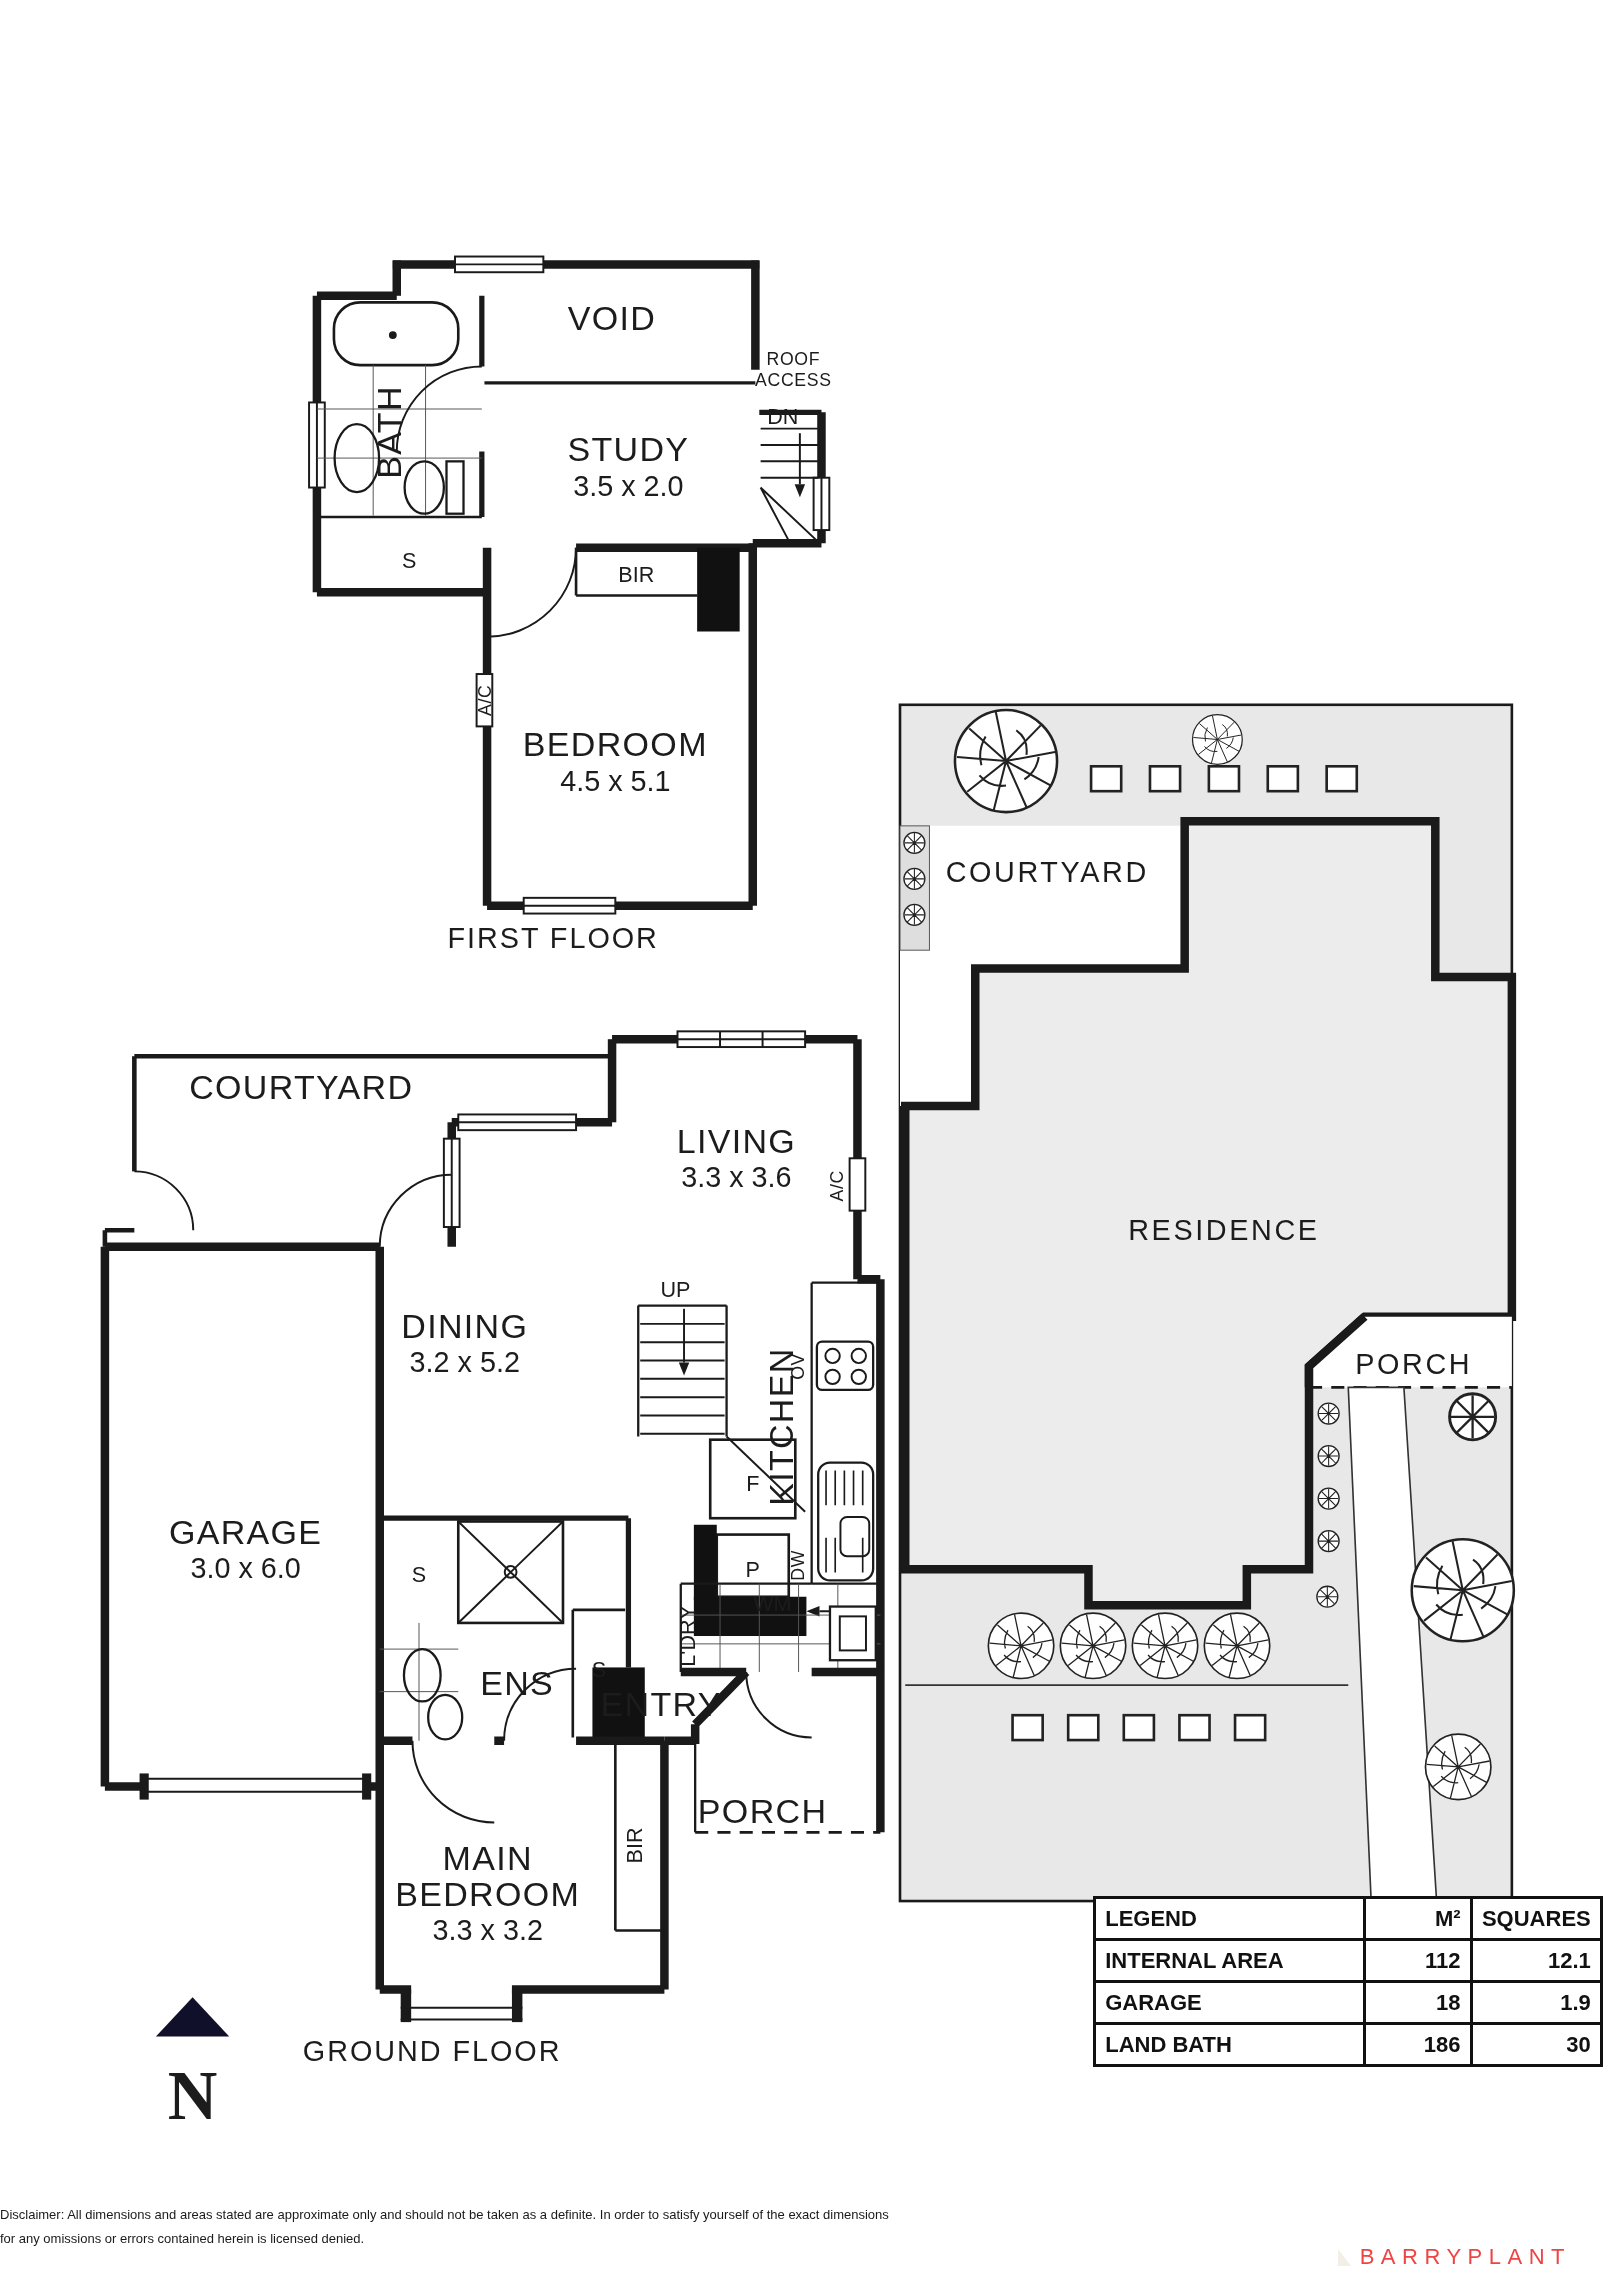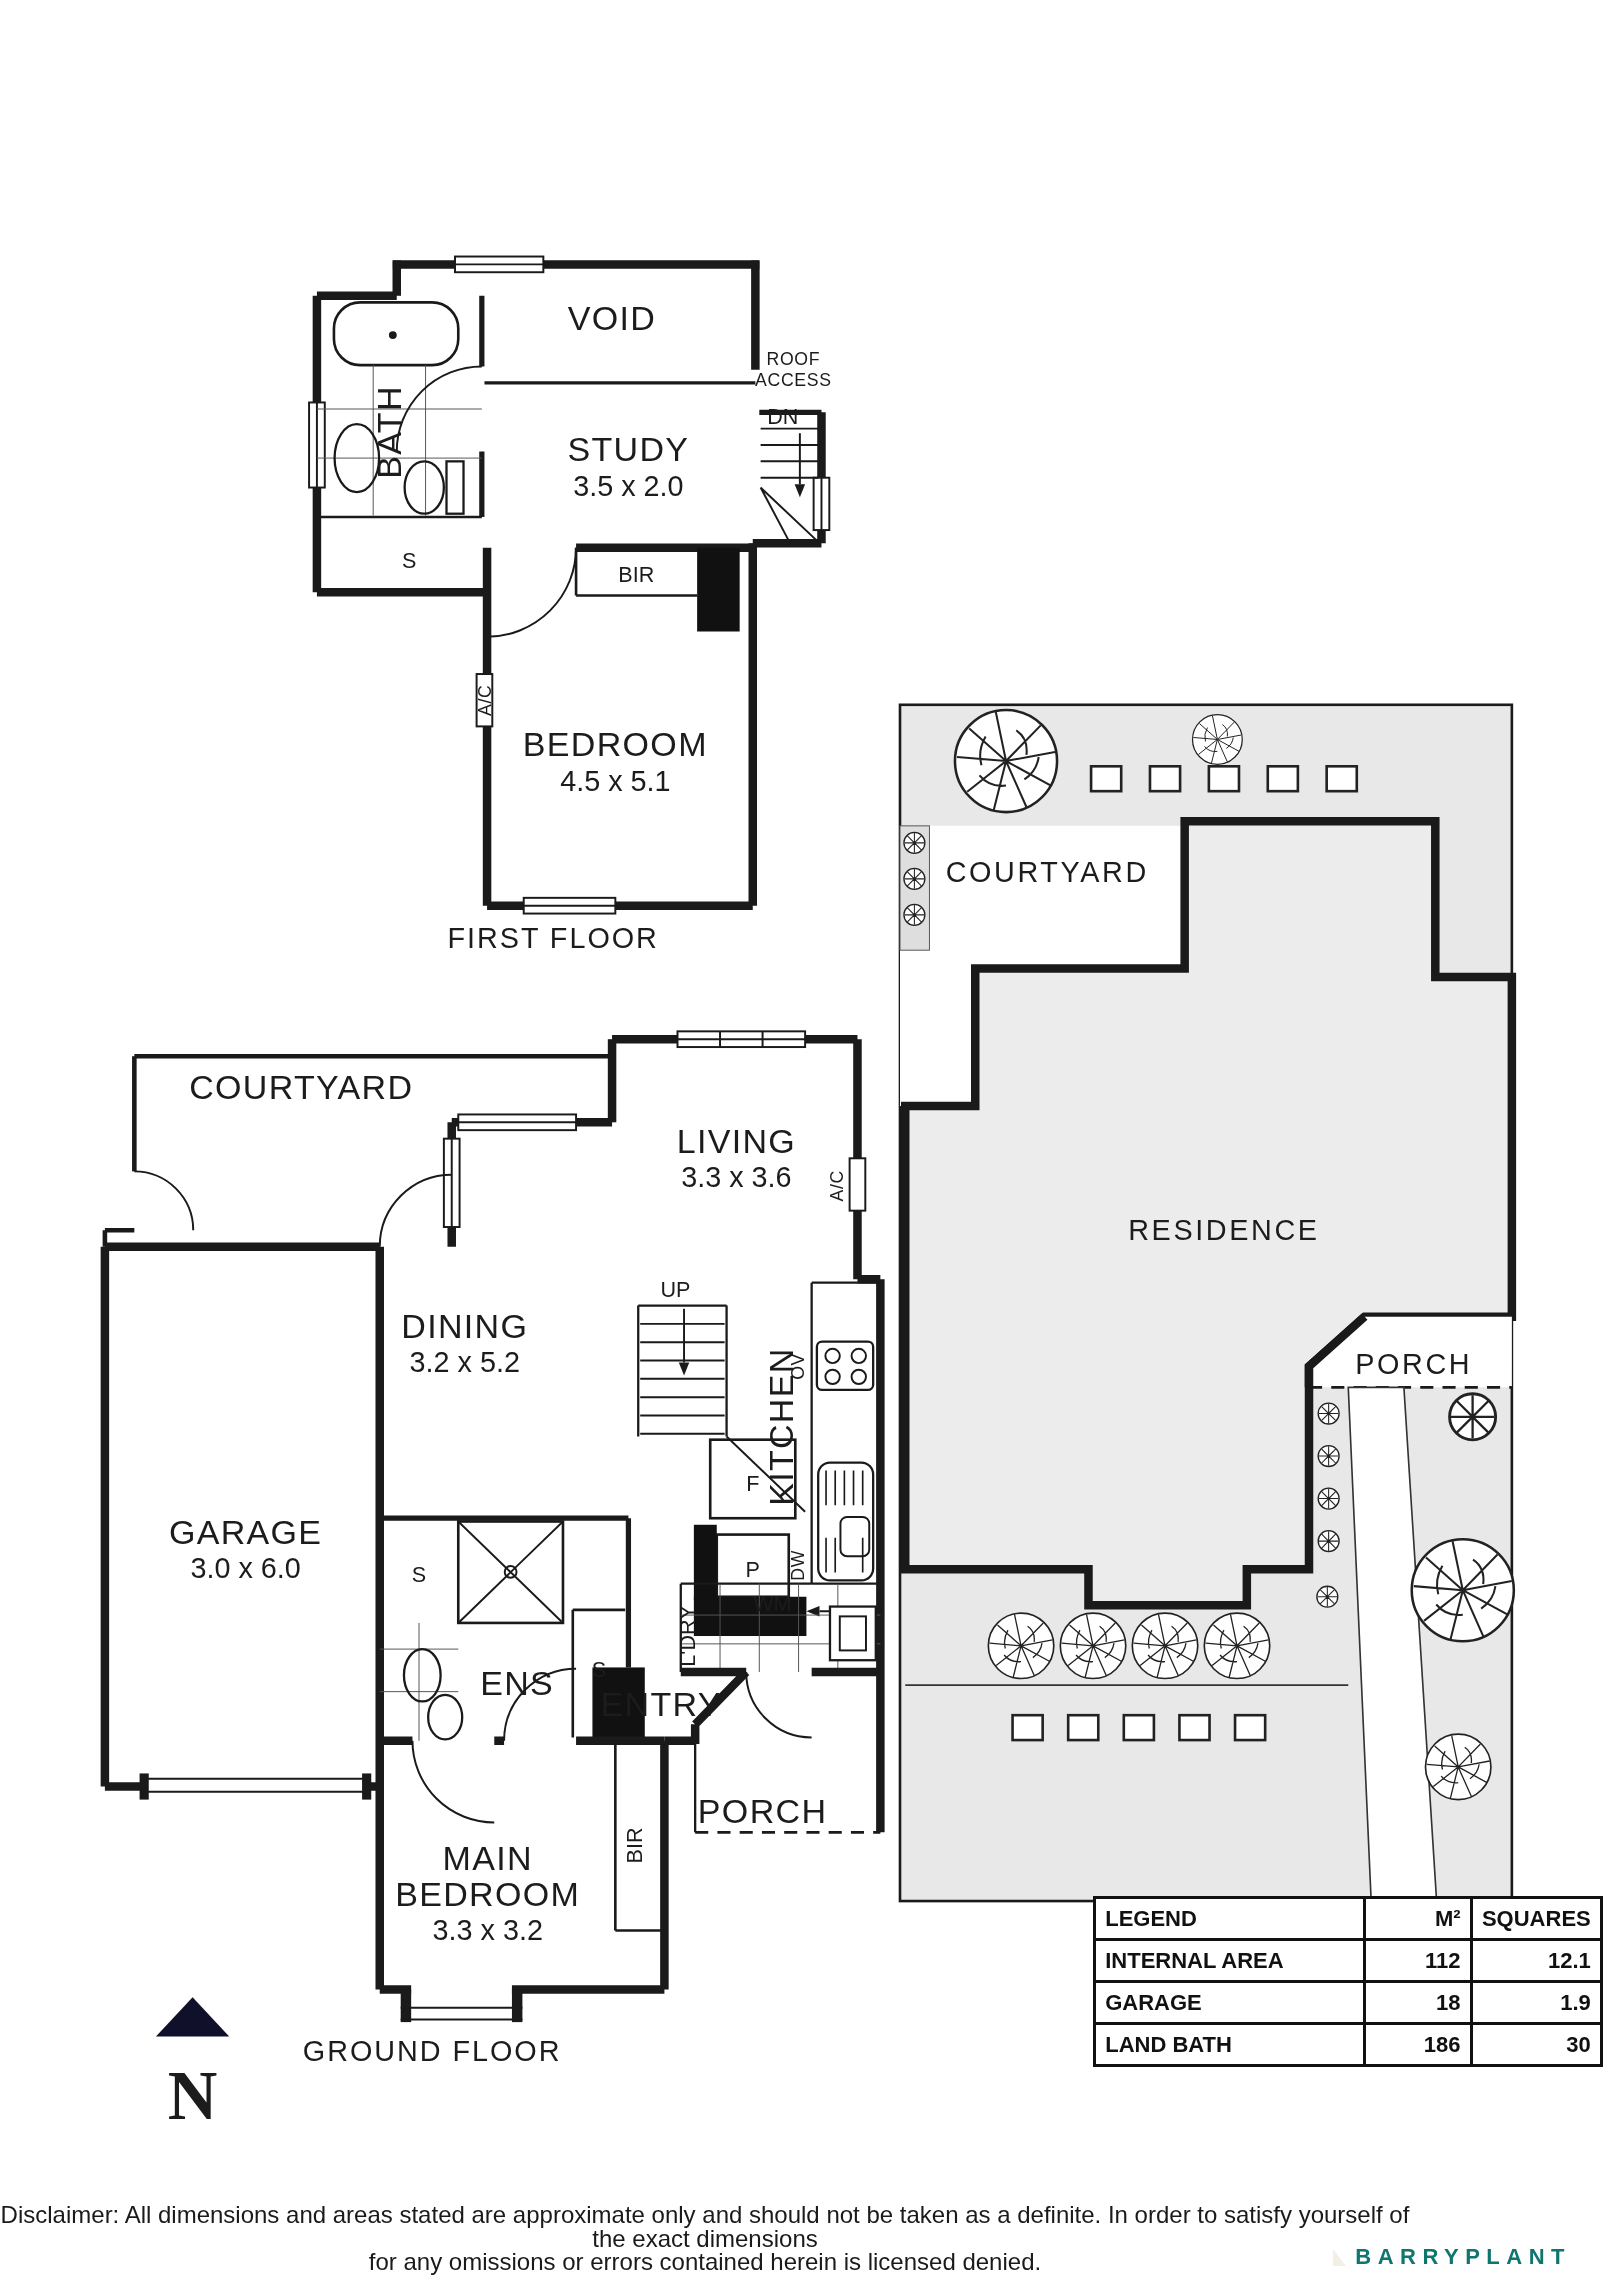--- a/index.html
+++ b/index.html
@@ -11,23 +11,23 @@
   .dims{font-size:44px}
   .small{font-size:33px}
   .tiny{font-size:27px;letter-spacing:1px}
   .title{font-size:44px;letter-spacing:3px}
   .site{font-size:44px;letter-spacing:4px}
   .legend-table{position:absolute;left:1093px;top:1896px;border-collapse:collapse;
                 table-layout:fixed}
   .legend-table td{border:3.3px solid #111;height:39px;font-size:22px;font-weight:700;
                    color:#111;padding:0 9.2px;background:#fff}
   .legend-table .c{text-align:right}
-  .disclaimer{position:absolute;left:0;top:2203px;width:1410px;text-align:center;
-              font-size:24px;line-height:23.6px;color:#1a1a1a}
-  .watermark{position:absolute;right:51px;top:2244px;color:#0f766e;font-weight:bold;
+  .disclaimer{position:absolute;left:0;top:2203px;width:1410px;text-align:left;
+              font-size:13px;line-height:23.6px;color:#1a1a1a}
+  .watermark{position:absolute;right:51px;top:2244px;color:#ef4444;font-weight:normal;
              font-size:22px;letter-spacing:6.5px;display:flex;align-items:center;gap:9.2px}
   .watermark .logo{width:0;height:0;border-left:13px solid #f3efe7;
                    border-top:17px solid transparent;display:inline-block}
 </style>
 </head>
 <body>
 
 <svg width="1622" height="2295" viewBox="0 0 2478 3507">
   <defs>
     <g id="tree">

